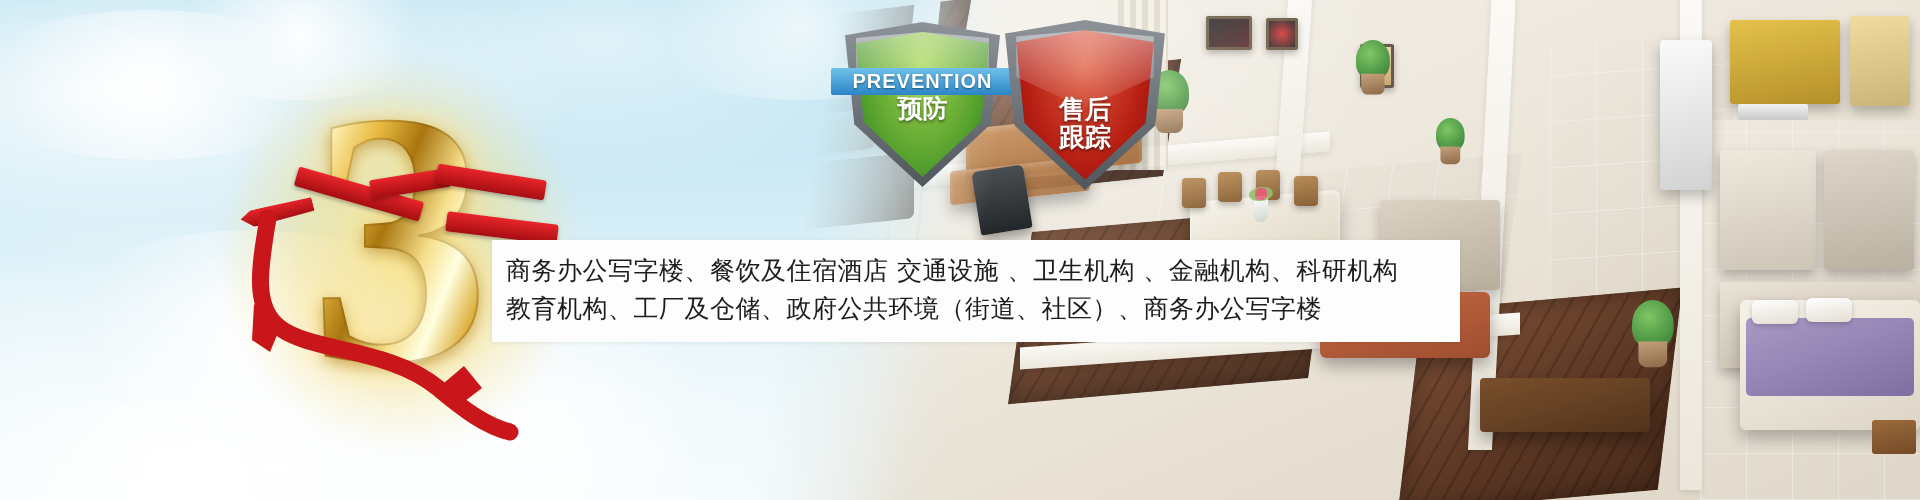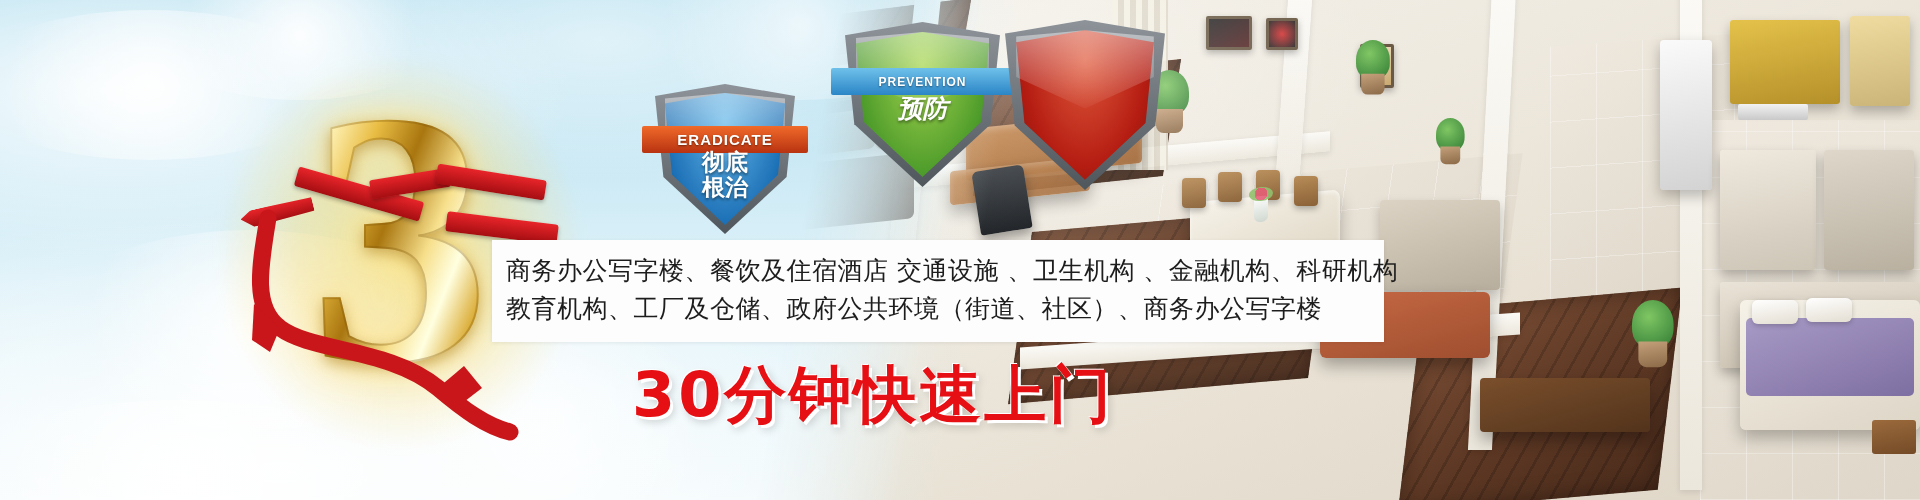--- a/index.html
+++ b/index.html
@@ -249,33 +249,33 @@
 
   
   #shield-eradicate{ left:655px; top:84px; width:140px; height:150px; }
   #shield-eradicate .inner{ background:radial-gradient(ellipse at 50% 22%, #66b9ea, #1b6fb5 70%, #134f87); }
   #shield-eradicate .ribbon{ background:linear-gradient(180deg,#f06a2a,#b83310); font-size:15px; }
   #shield-eradicate .cn{ font-size:23px; }
 
   
   #shield-prevention{ left:845px; top:22px; width:155px; height:165px; }
   #shield-prevention .inner{ background:radial-gradient(ellipse at 50% 22%, #a8d64f, #4e9c2b 68%, #2f6d1d); }
-  #shield-prevention .ribbon{ background:linear-gradient(180deg,#6fc1ea,#2b85c6); font-size:12px; }
-  #shield-prevention .cn{ font-size:25px;font-style:italic; }
+  #shield-prevention .ribbon{ background:linear-gradient(180deg,#6fc1ea,#2b85c6); font-size:20px; }
+  #shield-prevention .cn{ font-size:25px; }
 
   
   #shield-aftermarket{ left:1005px; top:20px; width:160px; height:170px; }
   #shield-aftermarket .inner{ background:radial-gradient(ellipse at 50% 20%, #e05a3c, #b51d12 62%, #7d1109); }
   #shield-aftermarket .ribbon{ background:linear-gradient(180deg,#7cc4e8,#2f84c2); font-size:15px; }
   #shield-aftermarket .cn{ font-size:26px; }
 
   
   #scope-panel{
     position:absolute; left:492px; top:240px;
-    width:892px; padding:12px 10px 14px 14px;
+    width:968px; padding:12px 10px 14px 14px;
     background:#fdfdfd;
     box-shadow:0 1px 4px rgba(0,0,0,.08);
   }
   #scope-panel .ln{
     font-size:25px; line-height:38px; color:#1d1d1d;
     font-family:"DejaVu Sans","Liberation Sans",sans-serif;
     white-space:nowrap; letter-spacing:.5px;
   }
 
   
@@ -408,47 +408,40 @@
   </div>
 
   <div id="arrow">
     <svg viewBox="0 0 300 200" preserveAspectRatio="none">
       <path d="M18,-18 C10,30 2,72 30,92 C62,116 140,112 188,152 C214,174 236,190 260,196" fill="none" stroke="#c8161b" stroke-width="17" stroke-linecap="round"></path>
       <path d="M30,92 L4,68 L2,104 L20,116 Z" fill="#c8161b"></path>
       <path d="M188,152 L214,130 L232,152 L206,172 Z" fill="#c8161b"></path>
     </svg>
   </div>
 
-  <div class="shield" id="shield-eradicate">
-    <div class="rim"></div>
-      <div class="inner"></div>
-      <div class="gloss"></div>
-    <div class="ribbon">ERADICATE</div>
-    <div class="cn">
-      <div>彻底</div>
-      <div>根治</div>
-    </div>
-  </div>
 
   <div class="shield" id="shield-prevention">
     <div class="rim"></div>
       <div class="inner"></div>
       <div class="gloss"></div>
     <div class="ribbon">PREVENTION</div>
     <div class="cn">
       <div>预防</div>
     </div>
   </div>
 
   <div class="shield" id="shield-aftermarket">
     <div class="rim"></div>
       <div class="inner"></div>
       <div class="gloss"></div>
+    <div class="cn">
+      <div>售后</div>
+      <div>跟踪</div>
+    </div>
   </div>
 
   <div id="scope-panel">
     <div class="ln">商务办公写字楼、餐饮及住宿酒店 交通设施 、卫生机构 、金融机构、科研机构</div>
     <div class="ln">教育机构、工厂及仓储、政府公共环境（街道、社区）、商务办公写字楼</div>
   </div>
 
-  <div id="headline">30分钟快速上门</div>
 
 </div>
 
 </body></html>

